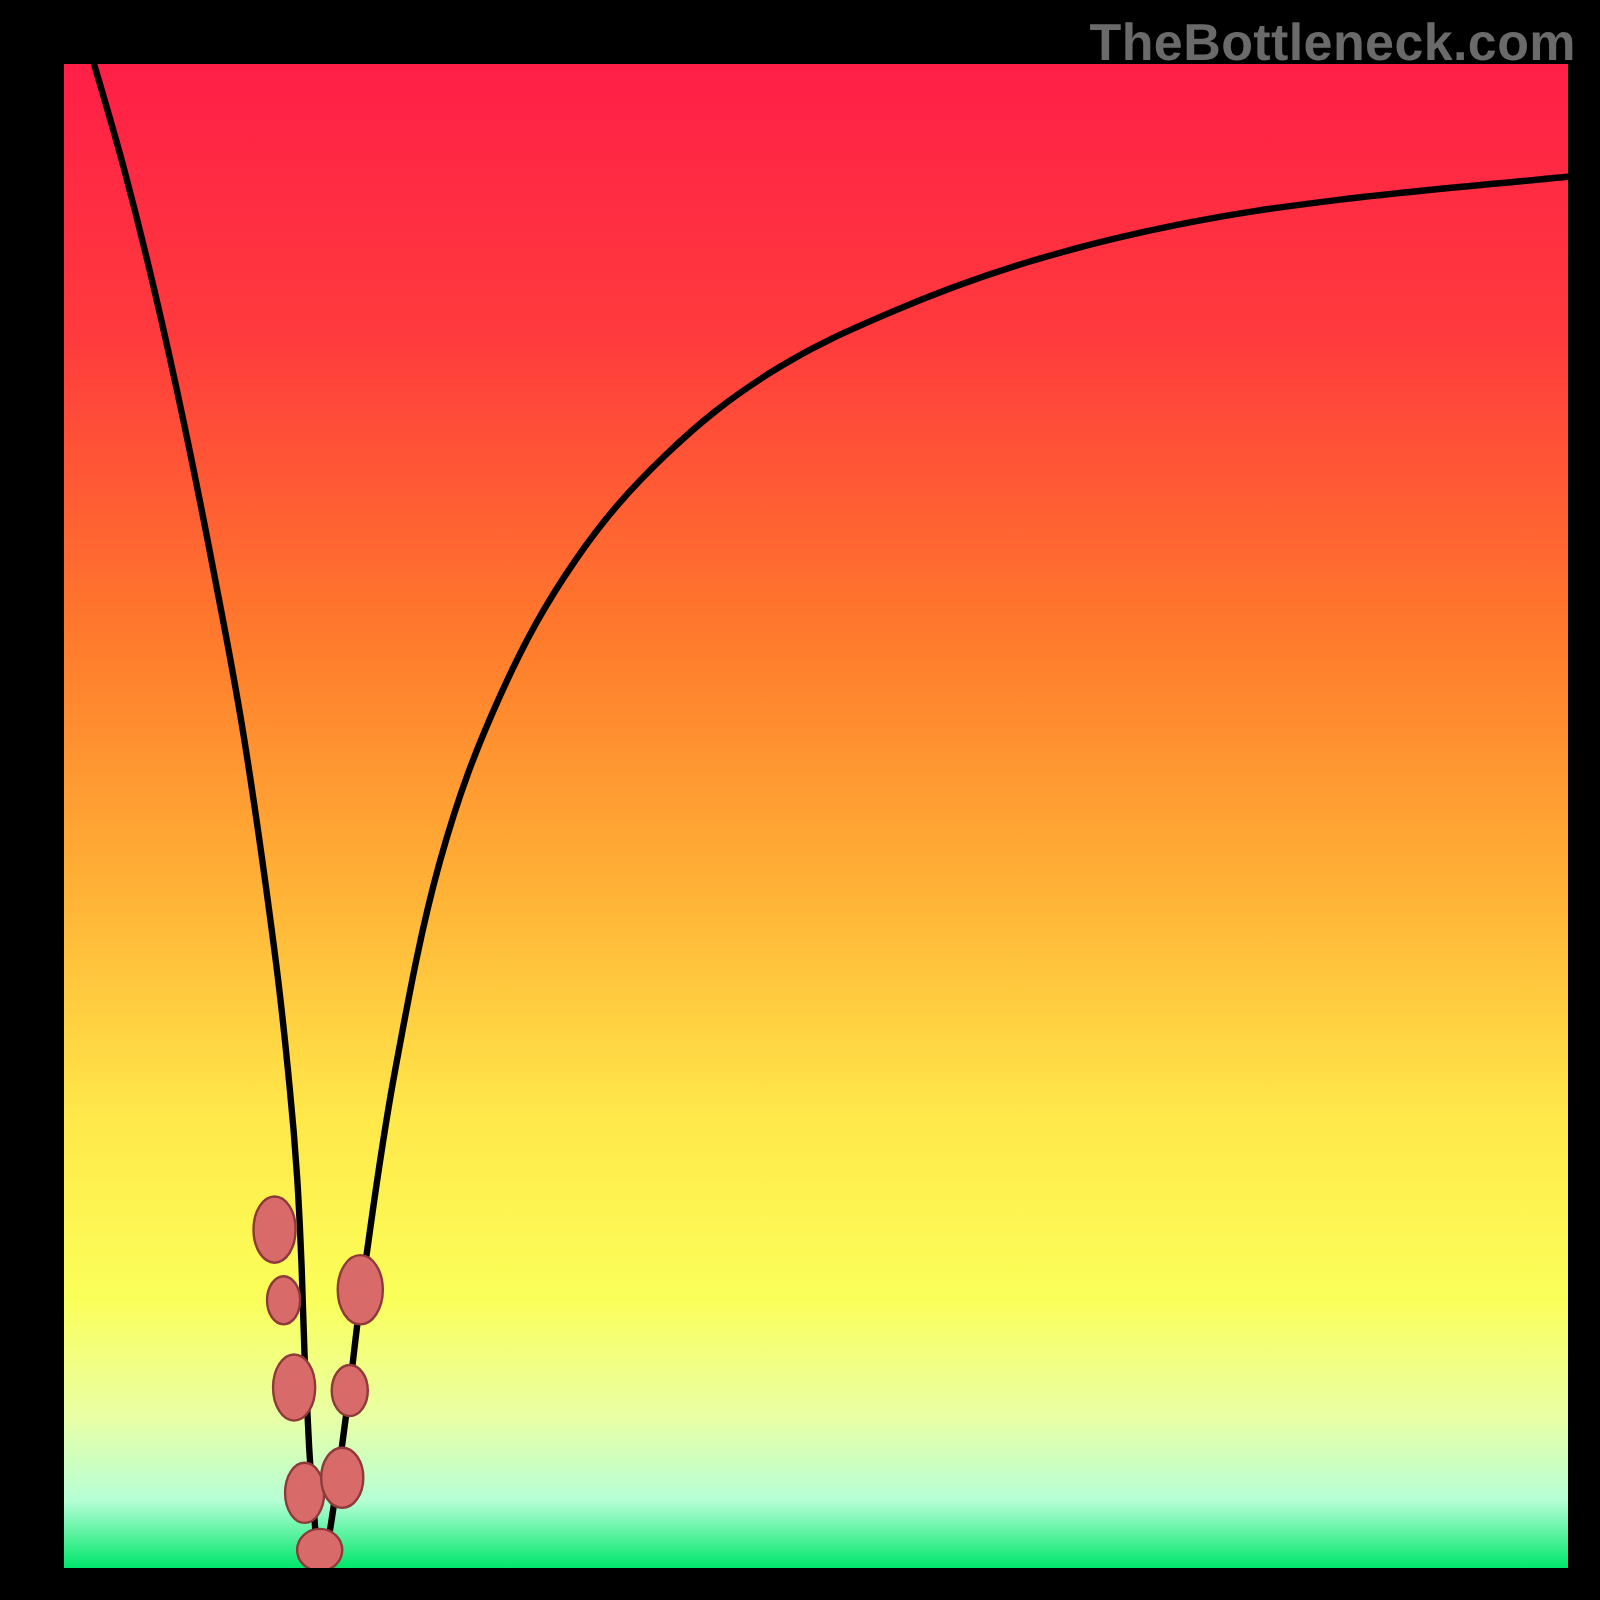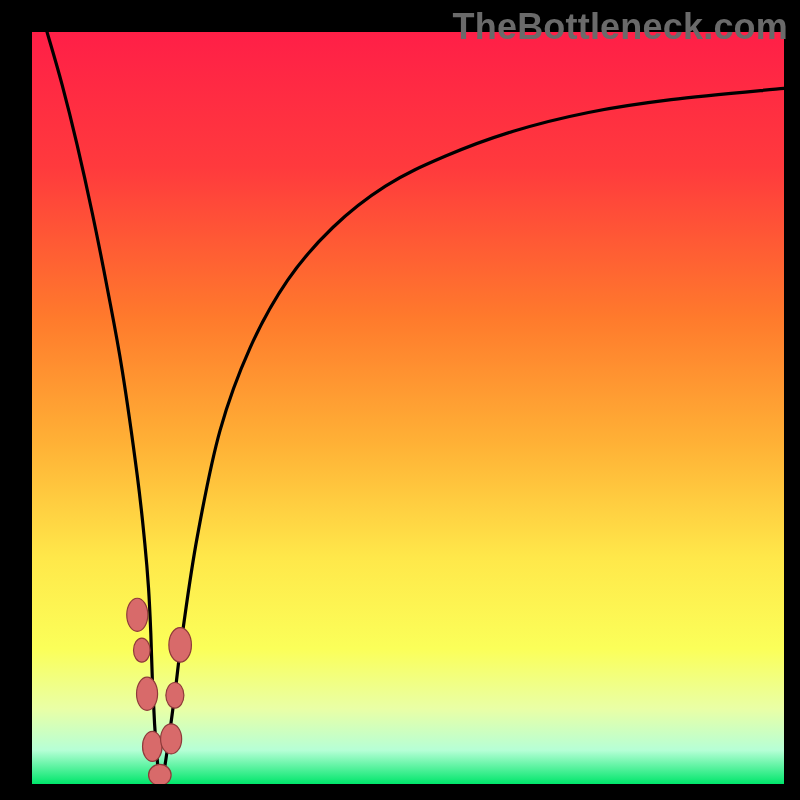--- a/index.html
+++ b/index.html
@@ -24,21 +24,21 @@
     top: 32px;
     width: 752px;
     height: 752px;
     overflow: hidden;
   }
   .watermark {
     position: absolute;
     top: 6px;
     right: 12px;
     font-family: Arial, Helvetica, sans-serif;
-    font-size: 36px;
+    font-size: 26px;
     font-weight: 600;
     color: #6a6a6a;
     letter-spacing: 0.2px;
     user-select: none;
   }
   svg { display: block; }
 </style>
 </head>
 <body>
 

